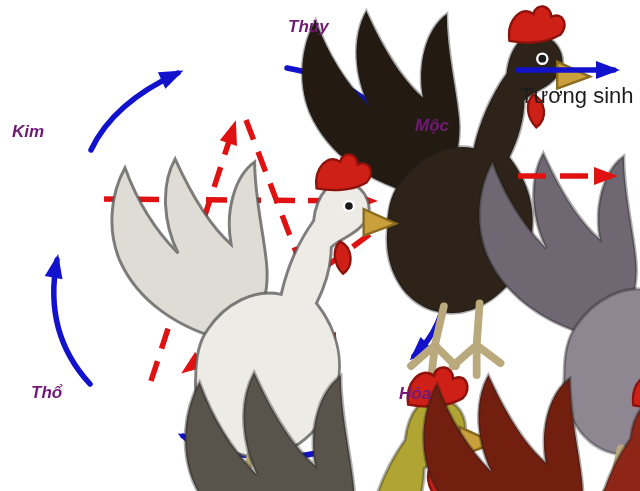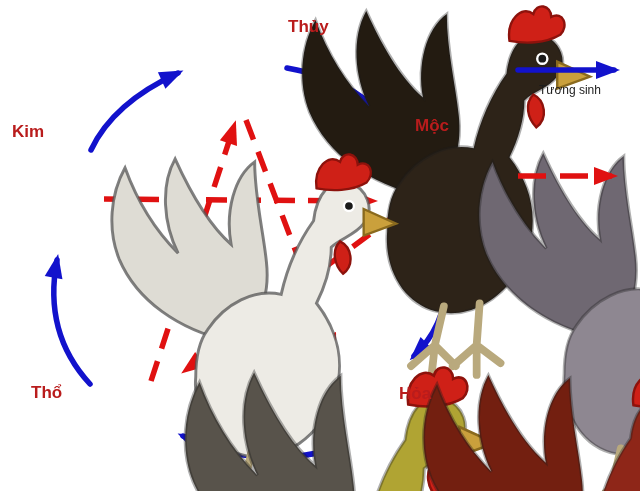--- a/index.html
+++ b/index.html
@@ -2,25 +2,26 @@
 <html><head>
 <meta charset="utf-8">
 <style>
   html,body{margin:0;padding:0;background:#fff;}
   #stage{
     position:relative;width:640px;height:491px;background:#ffffff;overflow:hidden;
     font-family:"Liberation Sans","DejaVu Sans",sans-serif;
   }
   #stage svg{position:absolute;left:0;top:0;}
   .lbl{
-    position:absolute;font-weight:bold;font-size:17px;line-height:1.1;color:#b91c1c;
+    position:absolute;font-weight:bold;font-size:17px;line-height:1.1;color:#701a75;
     white-space:nowrap;
+    font-style:italic;
   }
   .legend-lbl{
-    position:absolute;font-weight:400;font-size:12px;color:#1c1c1c;
+    position:absolute;font-weight:400;font-size:22px;color:#1c1c1c;
     width:100px;text-align:center;white-space:nowrap;
   }
   
   .sinh{stroke:#1212cc;stroke-width:5.5;fill:none;stroke-linecap:round;}
   .khac{stroke:#e01111;stroke-width:5.5;fill:none;stroke-linecap:butt;stroke-dasharray:21 13;}
   .legend-red{stroke-dasharray:28 14;}
   
   .rooster{--ln:rgba(30,30,30,.35);}
   .tailp{fill:var(--tail);stroke:var(--ln);stroke-width:1;}
   .bodyp{fill:var(--body);stroke:var(--ln);stroke-width:1;}

